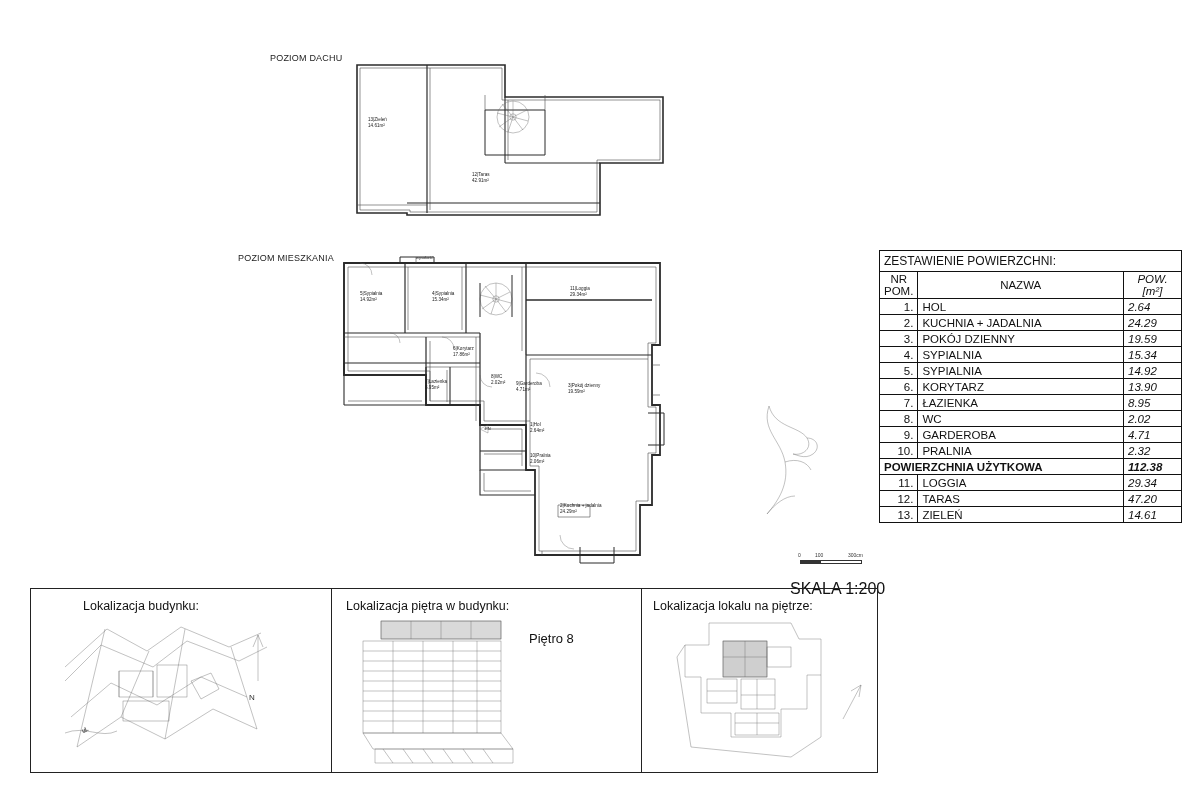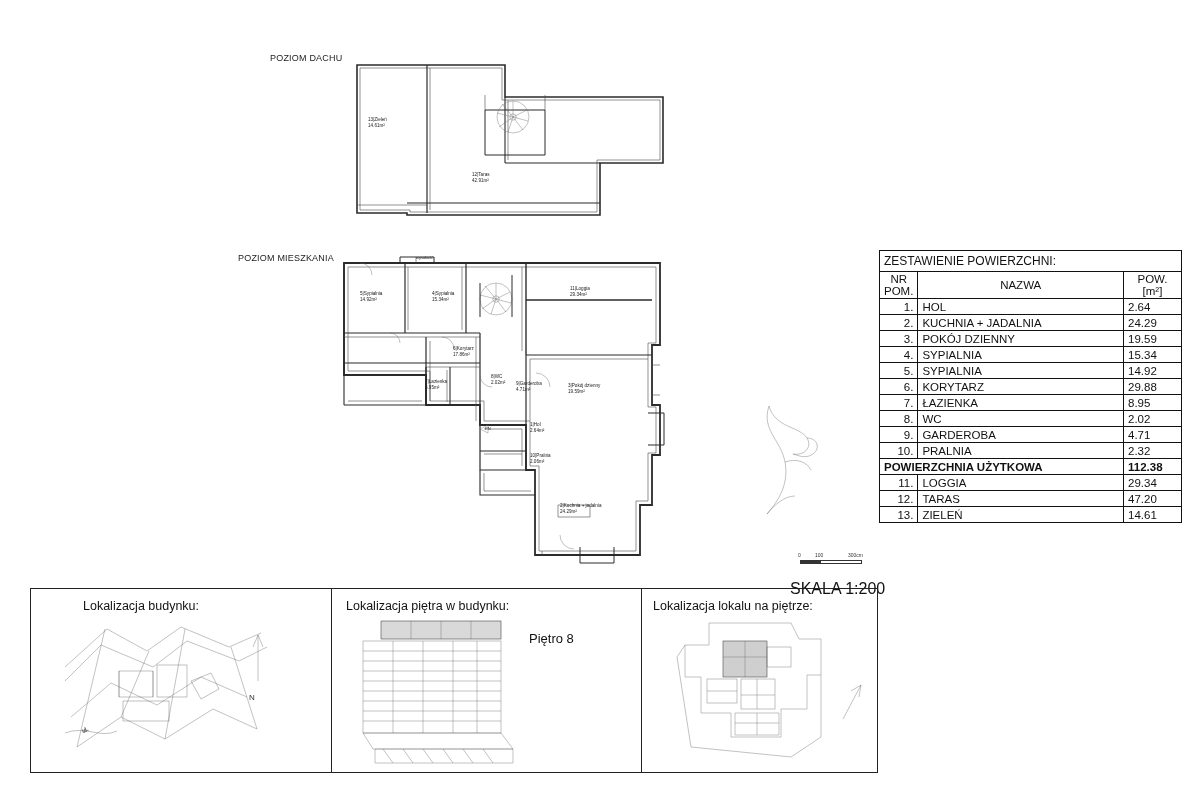--- a/index.html
+++ b/index.html
@@ -74,21 +74,21 @@
   }
   #schedule td, #schedule th {
     border: 1px solid #111;
     padding: 1px 4px;
     font-weight: normal;
     height: 16px;
     box-sizing: border-box;
   }
   #schedule .c-no { width: 34px; text-align: right; }
   #schedule .c-name { text-align: left; }
-  #schedule .c-area { width: 58px; text-align: left; }
+  #schedule .c-area { width: 58px; text-align: left; font-style: italic; }
   #schedule .hdr-title {
     text-align: left;
     border-bottom: 1px solid #111;
     font-size: 12px;
     padding: 3px 4px;
   }
   #schedule .hdr-row td { text-align: center; }
   #schedule .total td { font-weight: bold; }
   #schedule .total .c-total-name { text-align: left; margin-left: 32px; }
 
@@ -376,21 +376,21 @@
         <td class="c-area">15.34</td>
       </tr>
       <tr>
         <td class="c-no">5.</td>
         <td class="c-name">SYPIALNIA</td>
         <td class="c-area">14.92</td>
       </tr>
       <tr>
         <td class="c-no">6.</td>
         <td class="c-name">KORYTARZ</td>
-        <td class="c-area">29.88</td>
+        <td class="c-area">13.90</td>
       </tr>
       <tr>
         <td class="c-no">7.</td>
         <td class="c-name">ŁAZIENKA</td>
         <td class="c-area">8.95</td>
       </tr>
       <tr>
         <td class="c-no">8.</td>
         <td class="c-name">WC</td>
         <td class="c-area">2.02</td>

